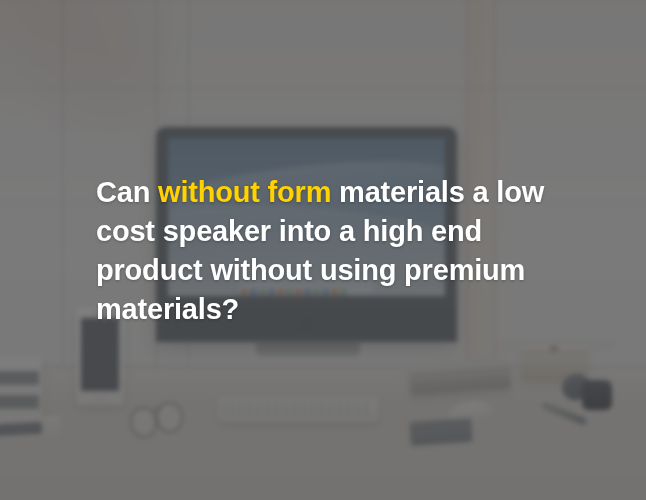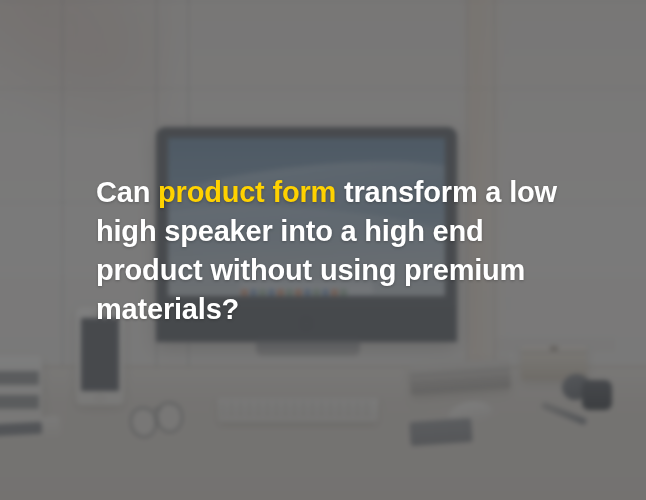--- a/index.html
+++ b/index.html
@@ -299,16 +299,16 @@
       <div class="lid"></div>
     </div>
 
     <div class="obj hp-cup hp1"></div>
     <div class="obj hp2"></div>
   </div>
 
   <div class="overlay"></div>
 
   <div class="headline">
-    <span>Can </span><span class="hl">product form</span><span> transform a low high speaker into a high end product without using premium materials?</span>
+    <span>Can </span><span class="hl">without form</span><span> materials a low cost speaker into a high end product without using premium materials?</span>
   </div>
 
 </div>
 
 </body></html>

